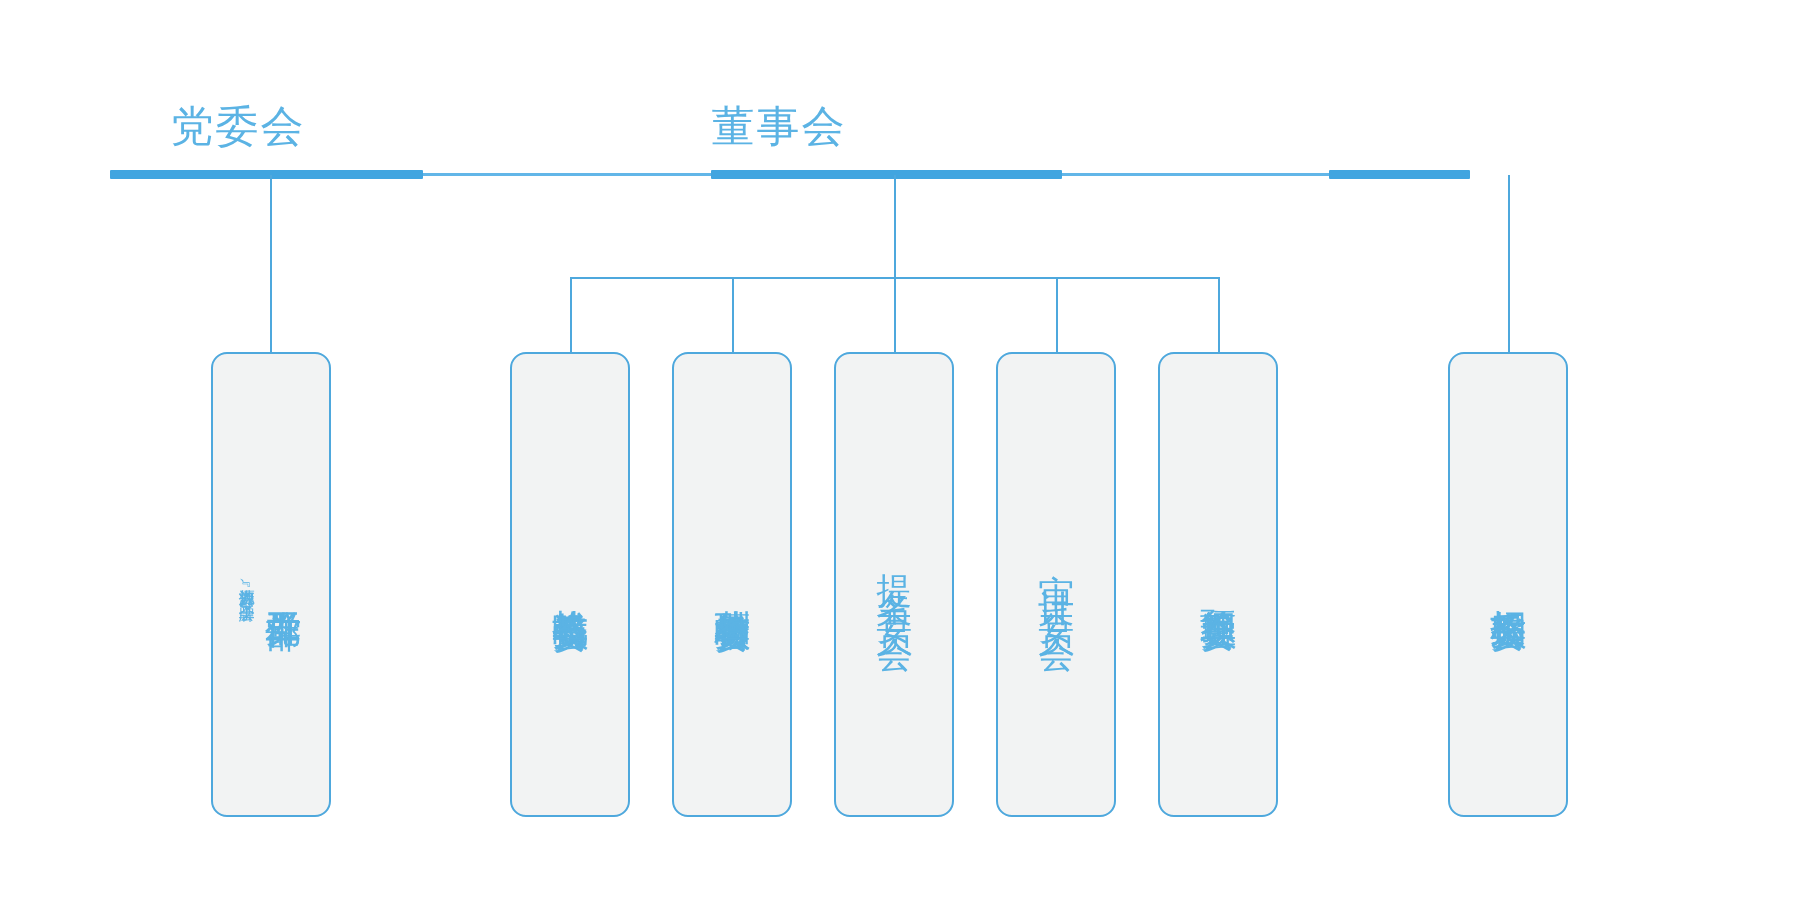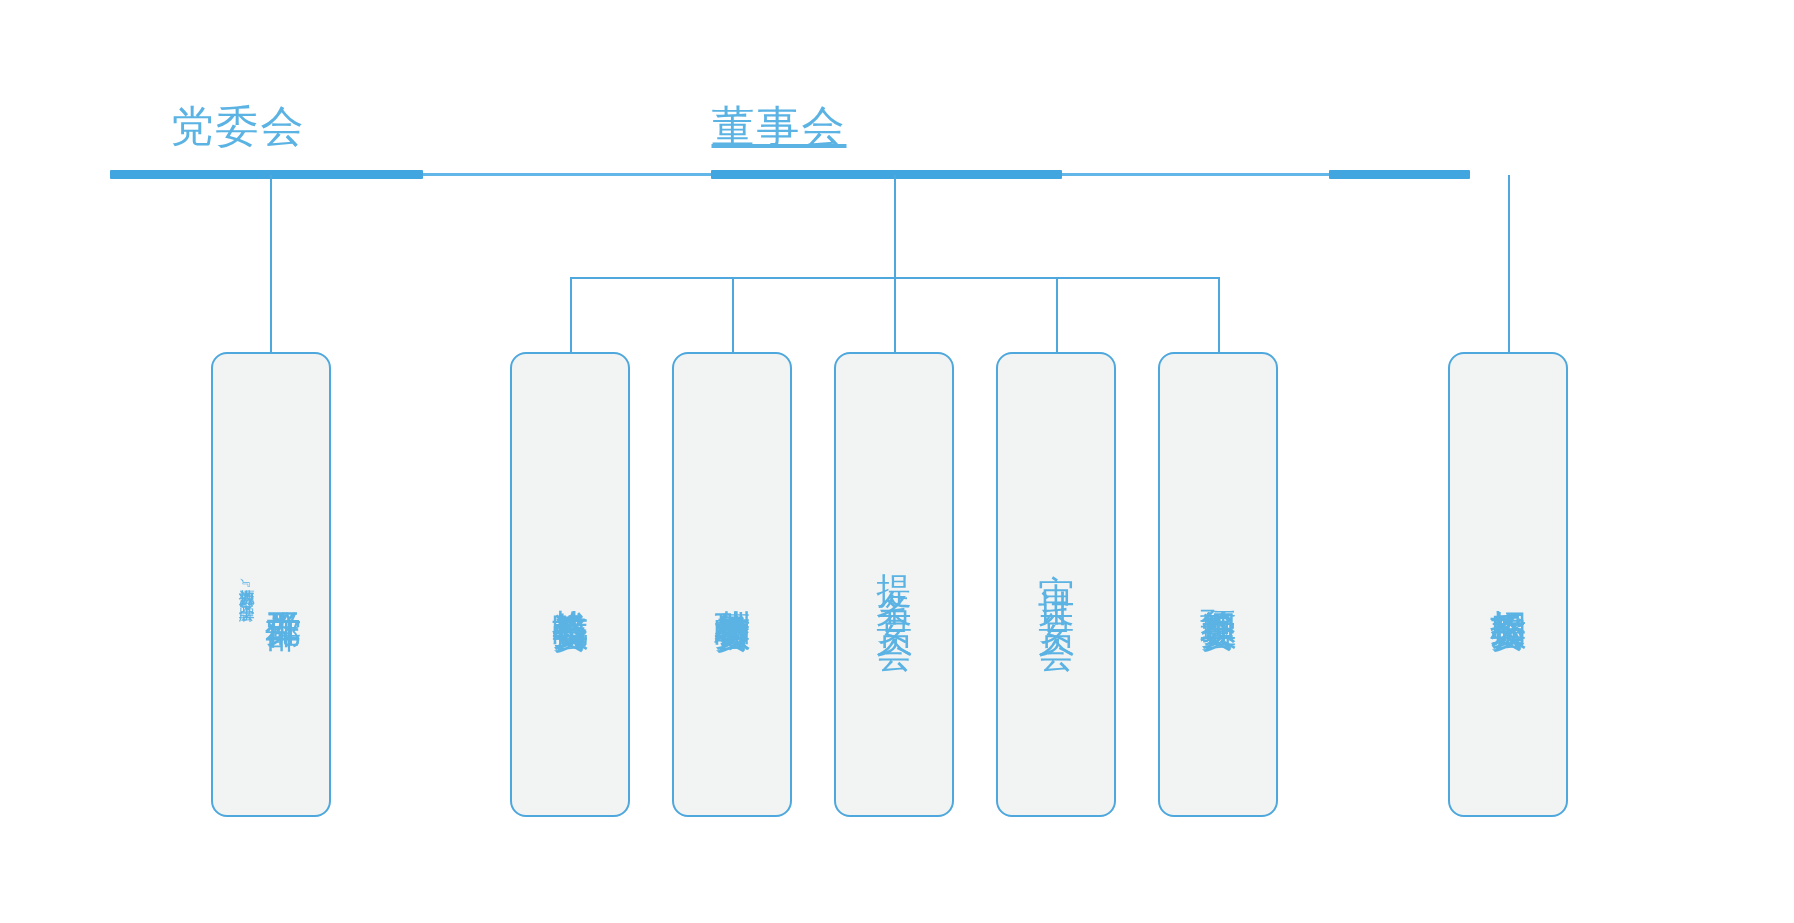--- a/index.html
+++ b/index.html
@@ -86,21 +86,21 @@
     font-weight:400;
   }
 </style>
 </head>
 <body>
 
 <div id="stage">
 
   <div class="hdr" style="left:118px;top:105px;width:240px;">党委会</div>
 
-  <div class="hdr" style="left:659px;top:105px;width:240px;text-decoration:underline;">董事会</div>
+  <div class="hdr" style="left:659px;top:105px;width:240px;">董事会</div>
 
 
   <div class="rail" style="left:110px;top:173px;width:1360px;"></div>
 
   <div class="rail-accent" style="left:110px;top:170px;width:313px;"></div>
 
   <div class="rail-accent" style="left:711px;top:170px;width:351px;"></div>
 
   <div class="rail-accent" style="left:1329px;top:170px;width:141px;"></div>
 

